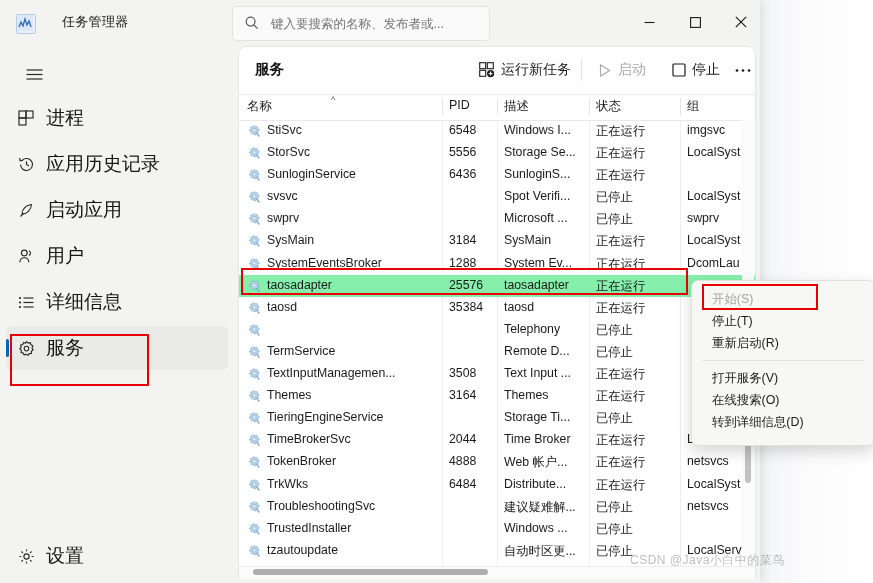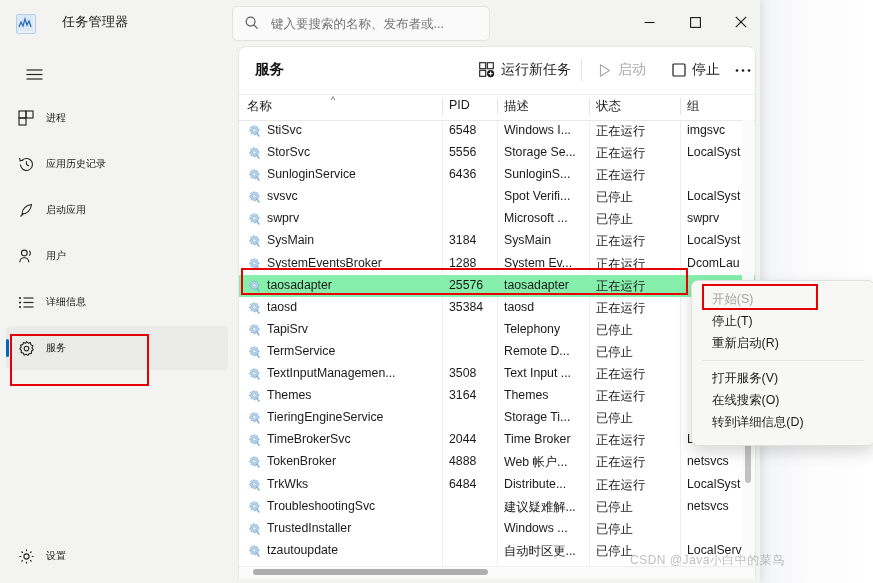--- a/index.html
+++ b/index.html
@@ -96,21 +96,21 @@
   .nav-item.active::before {
     content: "";
     position: absolute; left: 0px; top: 13px;
     width: 3px; height: 18px; background: #0067c0; border-radius: 2px;
   }
   .nav-ico {
     width: 40px; min-width: 40px;
     display: flex; align-items: center; justify-content: center;
     color: #1f1f1f;
   }
-  .nav-label { font-size: 10px; color: #161616; }
+  .nav-label { font-size: 19px; color: #161616; }
 
   .settings-item {
     position: absolute; left: 6px; top: 489px;
     width: 222px; height: 42px;
     display: flex; align-items: center; border-radius: 5px;
   }
 
   
   .content-card {
     position: absolute; left: 238px; top: 46px;
@@ -564,21 +564,20 @@
               <div class="cell c-desc">taosd</div>
               <div class="cell c-stat">正在运行</div>
               <div class="cell c-grp"></div>
             </div>
             <div class="row">
               <svg class="svc-icon" viewBox="0 0 16 16">
                 <path d="M7.2 2.2 8.6 2.0 9.0 3.3 10.3 3.6 11.2 2.7 12.2 3.6 11.6 4.8 12.3 5.9 13.7 6.0 13.8 7.4 12.5 7.9 12.2 9.2 13.0 10.2 12.0 11.1 10.9 10.4 9.7 11.0 9.5 12.4 8.1 12.4 7.7 11.1 6.4 10.7 5.4 11.6 4.4 10.6 5.1 9.5 4.5 8.3 3.1 8.1 3.1 6.7 4.4 6.3 4.8 5.0 4.0 4.0 5.0 3.1 6.1 3.8 Z" fill="#bfd9ef" stroke="#7aa7cf" stroke-width="0.8" stroke-linejoin="round"></path>
                 <circle cx="8.4" cy="7.2" r="2.0" fill="#f2f8fd" stroke="#7aa7cf" stroke-width="0.8"></circle>
                 <line x1="10.6" y1="10.2" x2="14.2" y2="14.3" stroke="#7aa7cf" stroke-width="1.4"></line>
               </svg>
-              <div class="cell c-name">TapiSrv</div>
               <div class="cell c-pid"></div>
               <div class="cell c-desc">Telephony</div>
               <div class="cell c-stat">已停止</div>
               <div class="cell c-grp"></div>
             </div>
             <div class="row">
               <svg class="svc-icon" viewBox="0 0 16 16">
                 <path d="M7.2 2.2 8.6 2.0 9.0 3.3 10.3 3.6 11.2 2.7 12.2 3.6 11.6 4.8 12.3 5.9 13.7 6.0 13.8 7.4 12.5 7.9 12.2 9.2 13.0 10.2 12.0 11.1 10.9 10.4 9.7 11.0 9.5 12.4 8.1 12.4 7.7 11.1 6.4 10.7 5.4 11.6 4.4 10.6 5.1 9.5 4.5 8.3 3.1 8.1 3.1 6.7 4.4 6.3 4.8 5.0 4.0 4.0 5.0 3.1 6.1 3.8 Z" fill="#bfd9ef" stroke="#7aa7cf" stroke-width="0.8" stroke-linejoin="round"></path>
                 <circle cx="8.4" cy="7.2" r="2.0" fill="#f2f8fd" stroke="#7aa7cf" stroke-width="0.8"></circle>
                 <line x1="10.6" y1="10.2" x2="14.2" y2="14.3" stroke="#7aa7cf" stroke-width="1.4"></line>

